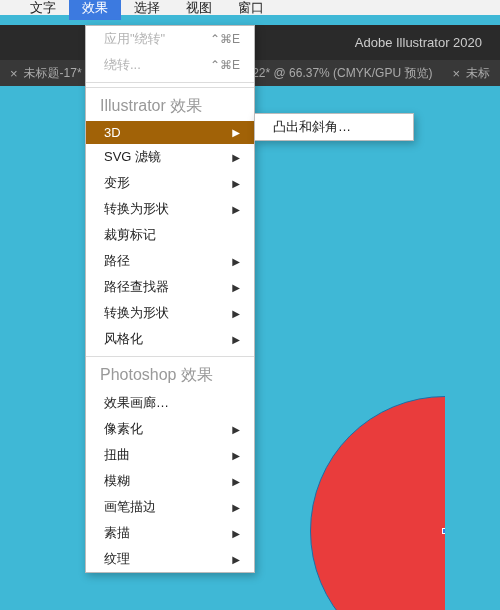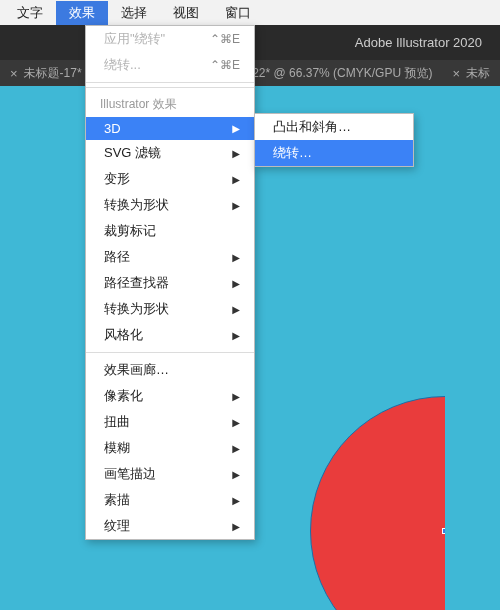--- a/index.html
+++ b/index.html
@@ -1,38 +1,38 @@
 <!DOCTYPE html>
 <html><head>
 <meta charset="utf-8">
 <style>
   * { box-sizing: border-box; margin: 0; padding: 0; font-family: -apple-system, "PingFang SC", "Microsoft YaHei", sans-serif; }
   body { width: 500px; height: 610px; overflow: hidden; background: #3fb8d6; position: relative; }
 
-  .menubar { position: absolute; top: 0; left: 0; right: 0; height: 25px; background: #f2f2f2; display: flex; align-items: center; padding-left: 4px; z-index: 10; }
+  .menubar { position: absolute; top: 0; left: 0; right: 0; height: 15px; background: #f2f2f2; display: flex; align-items: center; padding-left: 17px; z-index: 10; }
   .menubar-item { padding: 3px 13px; font-size: 13px; color: #222; cursor: default; }
   .menubar-item.active { background: #3c7ae0; color: #fff; }
 
   .appbar { position: absolute; top: 25px; left: 0; right: 0; height: 35px; background: #2a2a2a; color: #ccc; font-size: 13px; display: flex; align-items: center; justify-content: flex-end; padding-right: 18px; z-index: 3; }
 
   .tabbar { position: absolute; top: 60px; left: 0; right: 0; height: 26px; background: #383838; color: #aaa; font-size: 12px; display: flex; align-items: center; z-index: 3; }
   .tab { display: flex; align-items: center; height: 100%; padding: 0 10px; white-space: nowrap; }
   .tab .close { margin-right: 6px; font-size: 13px; }
 
   .canvas { position: absolute; top: 86px; left: 0; right: 0; bottom: 0; background: #3fb8d6; z-index: 1; }
   .halfcircle { position: absolute; left: 310px; top: 310px; width: 270px; height: 270px; border-radius: 50%; background: #e93c3c; clip-path: inset(0 50% 0 0); border: 1px solid #1a6fa8; }
   .halfcircle::after { content: ""; position: absolute; left: 50%; top: 0; bottom: 0; width: 1px; background: #1a6fa8; }
   .center-dot { position: absolute; left: 50%; top: 50%; width: 6px; height: 6px; margin-left: -3px; margin-top: -3px; background: #3c7ae0; border: 1px solid #fff; }
 
   
   .menu { position: absolute; background: #fff; border: 1px solid #bcbcbc; box-shadow: 2px 3px 8px rgba(0,0,0,.25); font-size: 13px; color: #222; z-index: 20; }
-  .menu .section-label { color: #999; padding: 4px 14px; font-size: 12px; }
+  .menu .section-label { color: #999; padding: 4px 14px; font-size: 16px; }
   .menu .item { display: flex; align-items: center; justify-content: space-between; padding: 4px 14px 4px 18px; min-height: 22px; cursor: default; }
   .menu .item .arrow { margin-left: 20px; font-size: 10px; color: #333; }
-  .menu .item.highlight { background: #3b82f6; color: #fff; }
+  .menu .item.highlight { background: #a16207; color: #fff; }
   .menu .item.highlight .arrow { color: #fff; }
   .menu .item.disabled { color: #b3b3b3; }
   .menu hr { border: none; border-top: 1px solid #dcdcdc; margin: 4px 0; }
   .menu .shortcut { color: #888; margin-left: 28px; font-size: 12px; }
 
   .main-menu   { left: 85px;  top: 25px;  width: 170px; }
   .submenu     { left: 254px; top: 113px; width: 160px; }
 </style>
 </head>
 <body>
@@ -112,20 +112,21 @@
   </div>
   <div class="item">
     <span>转换为形状</span>
     <span class="arrow">▶</span>
   </div>
   <div class="item">
     <span>风格化</span>
     <span class="arrow">▶</span>
   </div>
   <hr>
+  <div class="section-label">Photoshop 效果</div>
 
   <div class="item">
     <span>效果画廊…</span>
   </div>
   <div class="item">
     <span>像素化</span>
     <span class="arrow">▶</span>
   </div>
   <div class="item">
     <span>扭曲</span>
@@ -147,16 +148,13 @@
     <span>纹理</span>
     <span class="arrow">▶</span>
   </div>
 
 </div>
 
 <div class="menu submenu">
   <div class="item">
     <span>凸出和斜角…</span>
   </div>
-  <div class="item highlight">
-    <span>绕转…</span>
-  </div>
 </div>
 
 </body></html>

